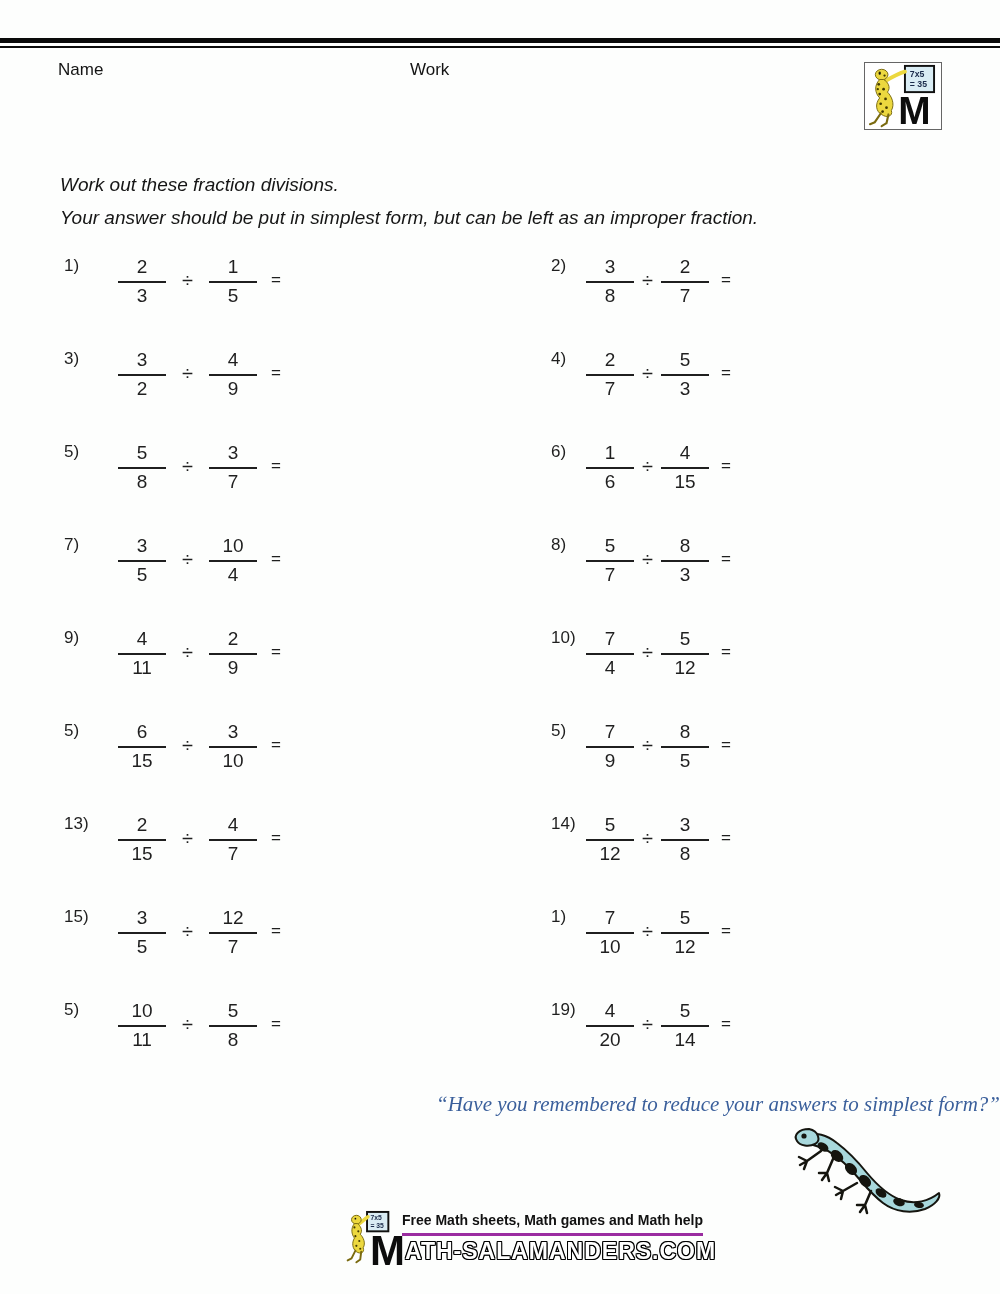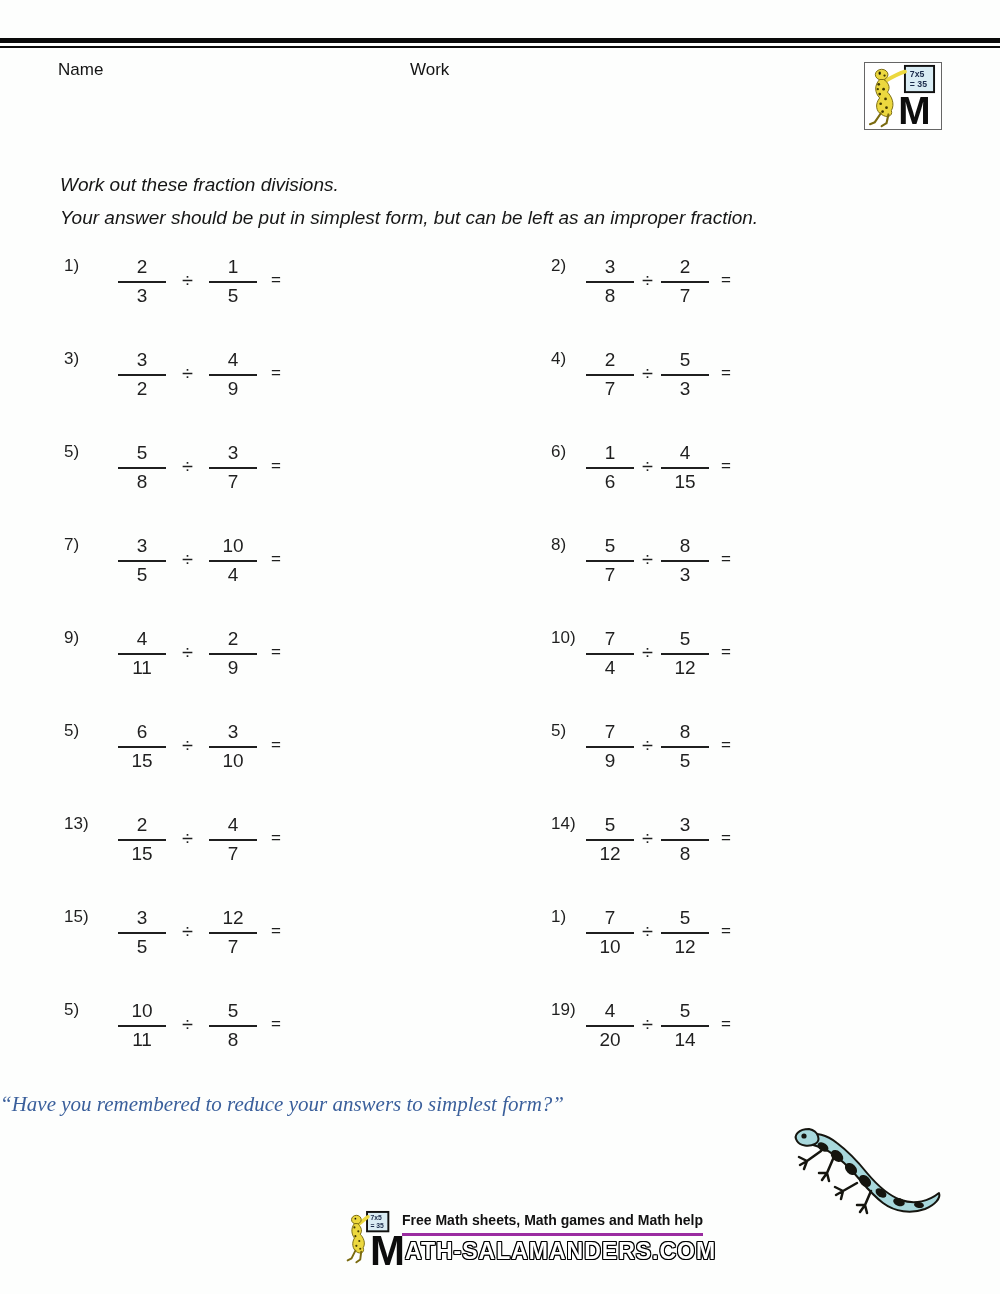--- a/index.html
+++ b/index.html
@@ -29,21 +29,21 @@
   .pnum{font-size:17px;margin-top:11px;width:54px;}
   .problem:nth-child(even) .pnum{width:35px;}
   .frac{display:inline-flex;flex-direction:column;align-items:center;min-width:48px;margin-top:11px;}
   .frac .num,.frac .den{font-size:19px;line-height:22px;padding:0 4px;}
   .frac .bar{height:2px;background:#1f1f1f;align-self:stretch;margin:3px 0 2px 0;}
   .op{font-size:20px;line-height:26px;margin:0 16px;margin-top:22px;}
   .problem:nth-child(even) .op{margin:0 8px;margin-top:22px;}
   .eq{font-size:17px;line-height:22px;margin-left:14px;margin-top:24px;}
   .problem:nth-child(even) .eq{margin-left:12px;}
 
-  .quote{position:absolute;top:1092px;left:0;width:100%;text-align:left;
+  .quote{position:absolute;top:1092px;left:0;width:100%;text-align:right;
          font-family:"Liberation Serif",serif;font-style:italic;font-size:21px;color:#3a5f9b;}
 
   .lizard{position:absolute;left:787px;top:1123px;width:160px;height:95px;}
 
   .footer{position:absolute;left:0;top:1208px;width:100%;display:flex;justify-content:center;}
   .footer-inner{position:relative;width:340px;height:82px;}
   .mini-logo{position:absolute;left:14px;top:2px;width:48px;height:62px;}
   .tagline{position:absolute;left:72px;top:4px;font-size:14px;font-weight:bold;color:#111;
            border-bottom:3px solid #9a2ca0;padding-bottom:5px;white-space:nowrap;
            display:inline-block;}

